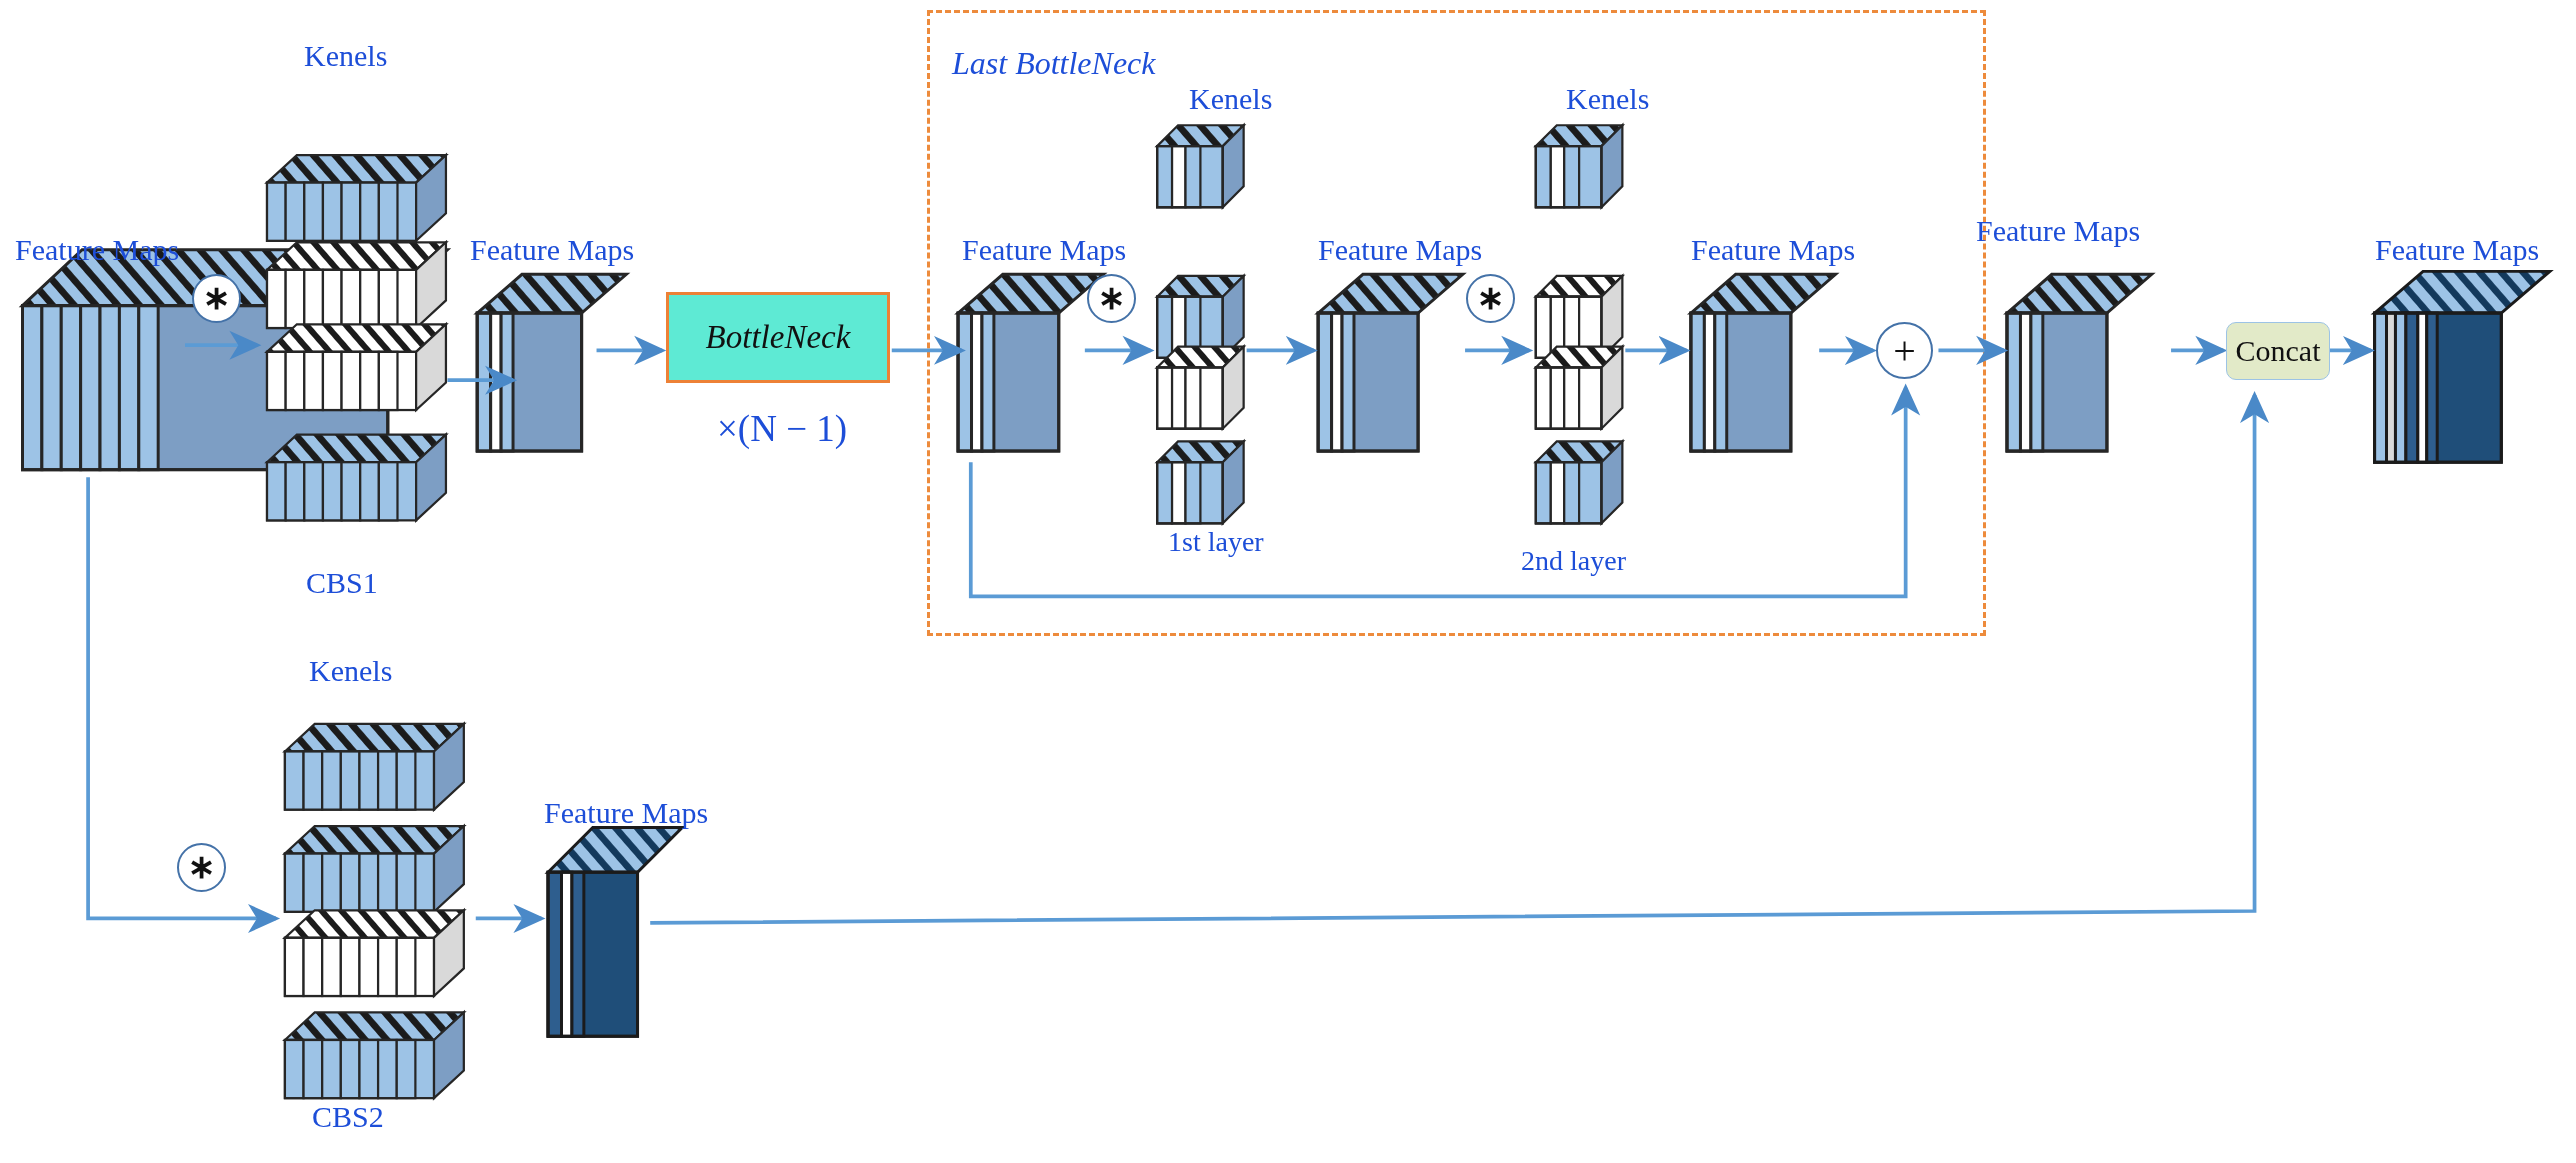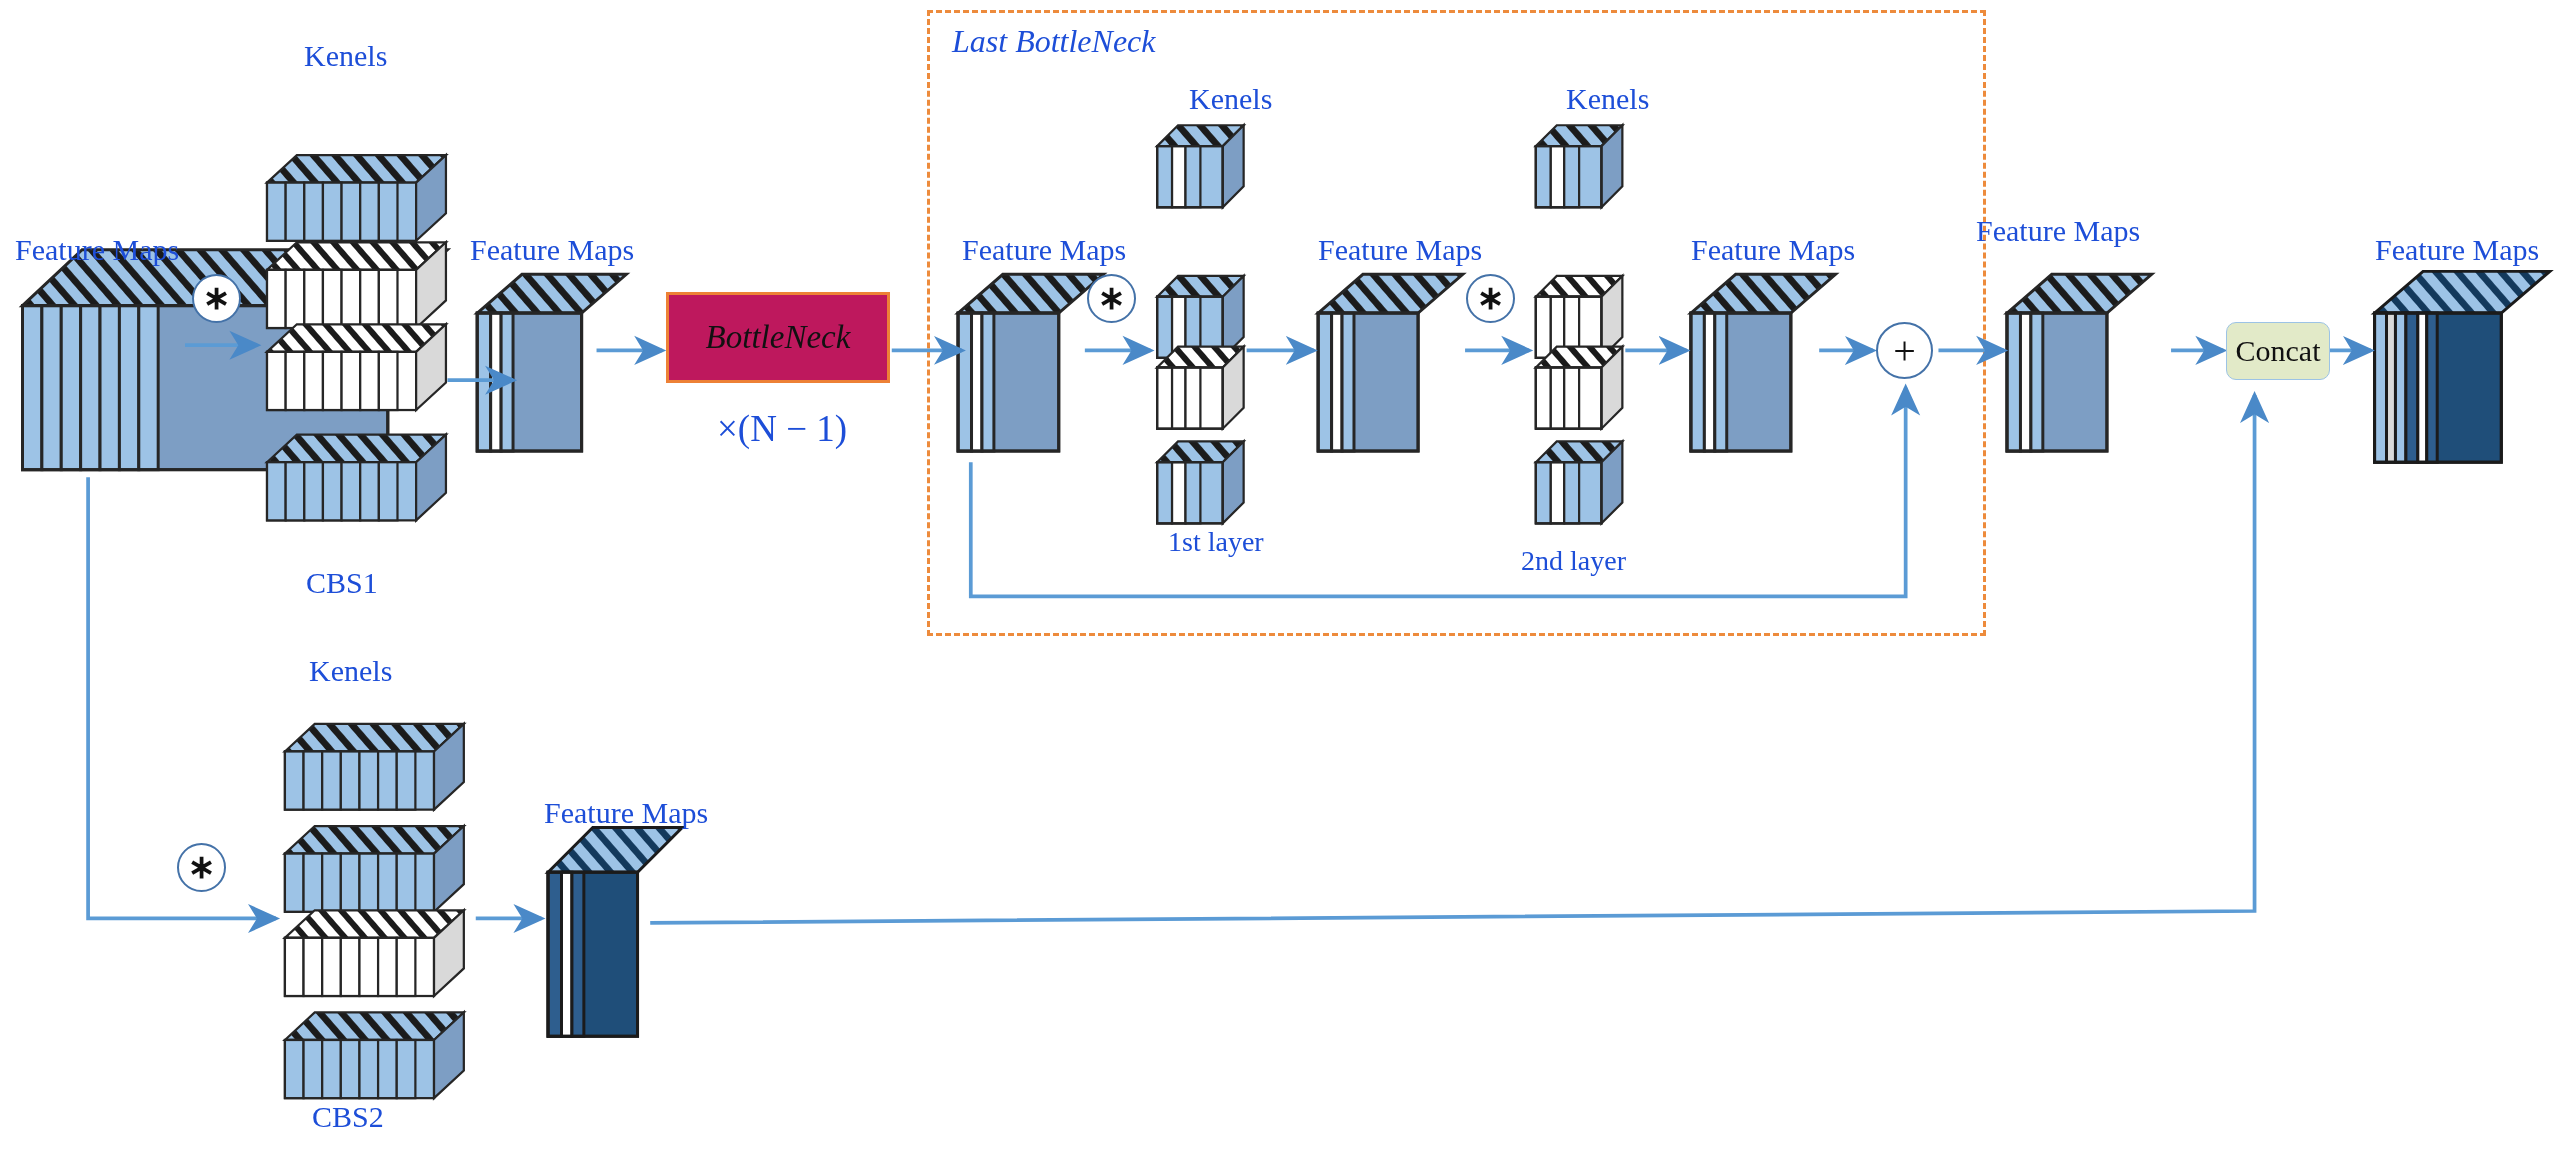--- a/index.html
+++ b/index.html
@@ -3,34 +3,34 @@
 <meta charset="utf-8">
 <style>
   html,body{margin:0;padding:0;background:#ffffff;}
   body{font-family:"Liberation Serif","DejaVu Serif",serif;}
   #stage{position:relative;width:2576px;height:1163px;background:#fff;overflow:hidden;}
   .lbl{position:absolute;white-space:nowrap;color:#1d4ed8;font-size:30px;line-height:1;font-family:"Liberation Serif","DejaVu Serif",serif;}
   .lbl.small{font-size:28px;}
   svg.layer{position:absolute;left:0;top:0;width:2576px;height:1163px;pointer-events:none;}
   .dash-box{position:absolute;border:3.7px dashed #ED8B3C;box-sizing:border-box;}
   .proc-box{position:absolute;box-sizing:border-box;display:flex;align-items:center;justify-content:center;}
-  .bottleneck-box{background:#be185d;border:3px solid #ED8136;color:#111;font-style:italic;font-size:33px;}
+  .bottleneck-box{background:#5eead4;border:3px solid #ED8136;color:#111;font-style:italic;font-size:33px;}
   .concat-box{background:#E2EAC8;border:1.5px solid #9CC3E5;border-radius:10.4px;color:#111;font-size:30px;}
   .op-circle{position:absolute;border:2.2px solid #4472A8;border-radius:50%;background:#fff;
              display:flex;align-items:center;justify-content:center;color:#111;box-sizing:border-box;}
   .op-circle span{font-size:33px;line-height:1;font-weight:700;font-family:"Liberation Serif",serif;}
   .op-circle.plus span{font-size:40px;font-weight:400;}
 </style>
 </head>
 <body>
 
 <div id="stage">
 
   <div class="dash-box" style="left:927px;top:9.7px;width:1059px;height:626px;"></div>
-  <div class="lbl" style="left:952px;top:25px;font-style:italic;font-size:32px;">Last BottleNeck</div>
+  <div class="lbl" style="left:952px;top:47px;font-style:italic;font-size:32px;">Last BottleNeck</div>
 
   <svg class="layer" viewBox="0 0 3455 1560">
     <defs>
       <marker id="ah" markerWidth="9" markerHeight="9" refX="7.5" refY="4.5" orient="auto" markerUnits="strokeWidth">
         <path d="M0,0.6 L8.6,4.5 L0,8.4 L2.4,4.5 Z" fill="#4A89C8"></path>
       </marker>
 
       <pattern id="topStripeBlue" width="22" height="22" patternUnits="userSpaceOnUse" patternTransform="rotate(-41)">
         <rect width="22" height="22" fill="#9DC3E6"></rect>
         <rect width="9" height="22" fill="#1b1b1b"></rect>

